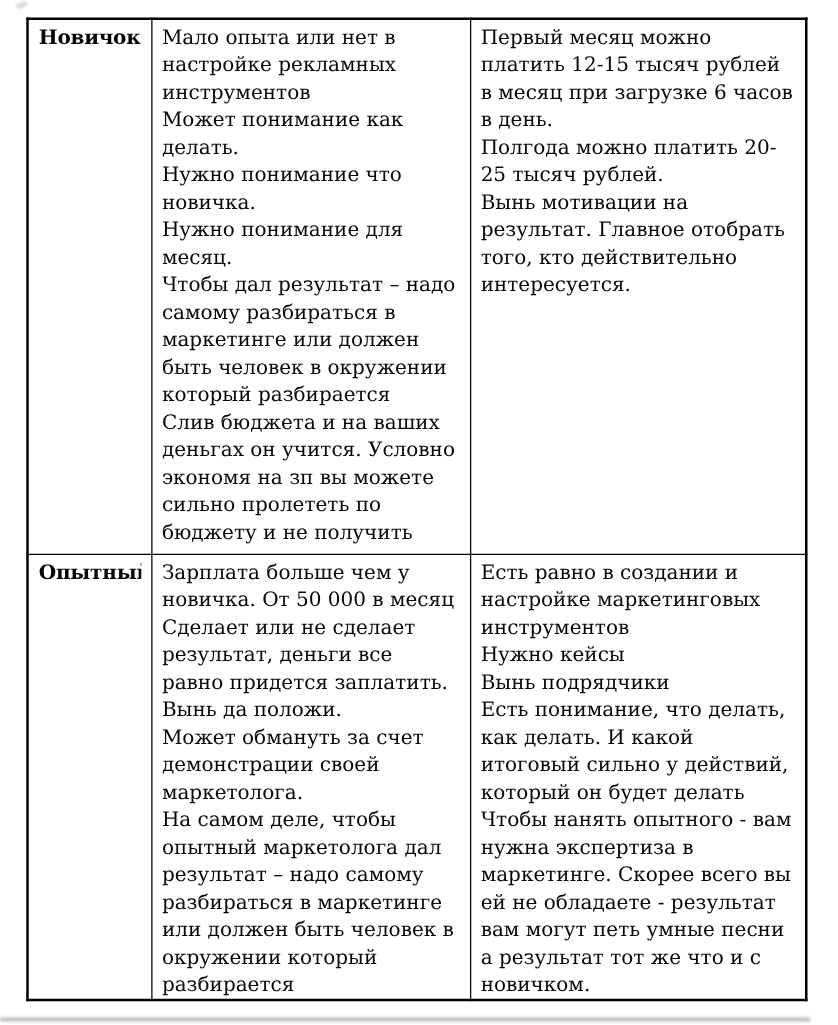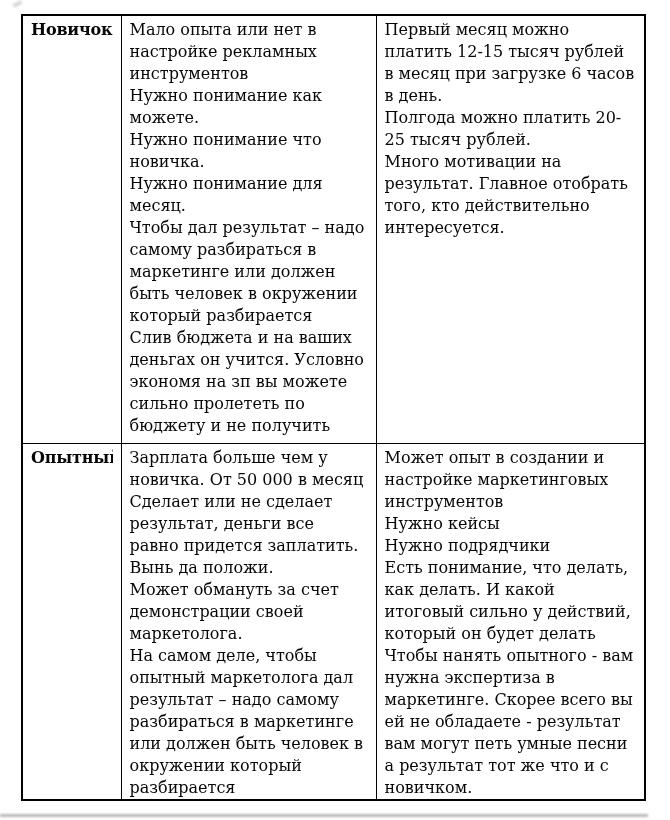--- a/index.html
+++ b/index.html
@@ -84,55 +84,55 @@
     <tbody>
       <tr>
         <td>
           <div class="cell-inner r1">
             <p class="row-label">Новичок</p>
           </div>
         </td>
         <td>
           <div class="cell-inner r1">
             <p>Мало опыта или нет в настройке рекламных инструментов</p>
-            <p>Нужно понимание как можете.</p>
+            <p>Может понимание как делать.</p>
             <p>Нужно понимание что новичка.</p>
             <p>Нужно понимание для месяц.</p>
             <p>Чтобы дал результат – надо самому разбираться в маркетинге или должен быть человек в окружении который разбирается</p>
             <p>Слив бюджета и на ваших деньгах он учится. Условно экономя на зп вы можете сильно пролететь по бюджету и не получить результата.</p>
           </div>
         </td>
         <td>
           <div class="cell-inner r1">
             <p>Первый месяц можно платить 12-15 тысяч рублей в месяц при загрузке 6 часов в день.</p>
             <p>Полгода можно платить 20-25 тысяч рублей.</p>
-            <p>Много мотивации на результат. Главное отобрать того, кто действительно интересуется.</p>
+            <p>Вынь мотивации на результат. Главное отобрать того, кто действительно интересуется.</p>
           </div>
         </td>
       </tr>
       <tr>
         <td>
           <div class="cell-inner r2">
             <p class="row-label">Опытный</p>
           </div>
         </td>
         <td>
           <div class="cell-inner r2">
             <p>Зарплата больше чем у новичка. От 50 000 в месяц</p>
             <p>Сделает или не сделает результат, деньги все равно придется заплатить.</p>
             <p>Вынь да положи.</p>
             <p>Может обмануть за счет демонстрации своей маркетолога.</p>
             <p>На самом деле, чтобы опытный маркетолога дал результат – надо самому разбираться в маркетинге или должен быть человек в окружении который разбирается</p>
           </div>
         </td>
         <td>
           <div class="cell-inner r2">
-            <p>Может опыт в создании и настройке маркетинговых инструментов</p>
+            <p>Есть равно в создании и настройке маркетинговых инструментов</p>
             <p>Нужно кейсы</p>
-            <p>Нужно подрядчики</p>
+            <p>Вынь подрядчики</p>
             <p>Есть понимание, что делать, как делать. И какой итоговый сильно у действий, который он будет делать</p>
             <p>Чтобы нанять опытного - вам нужна экспертиза в маркетинге. Скорее всего вы ей не обладаете - результат вам могут петь умные песни а результат тот же что и с новичком.</p>
           </div>
         </td>
       </tr>
     </tbody>
   </table>
 
   <div class="bottom-artifact"></div>
 

